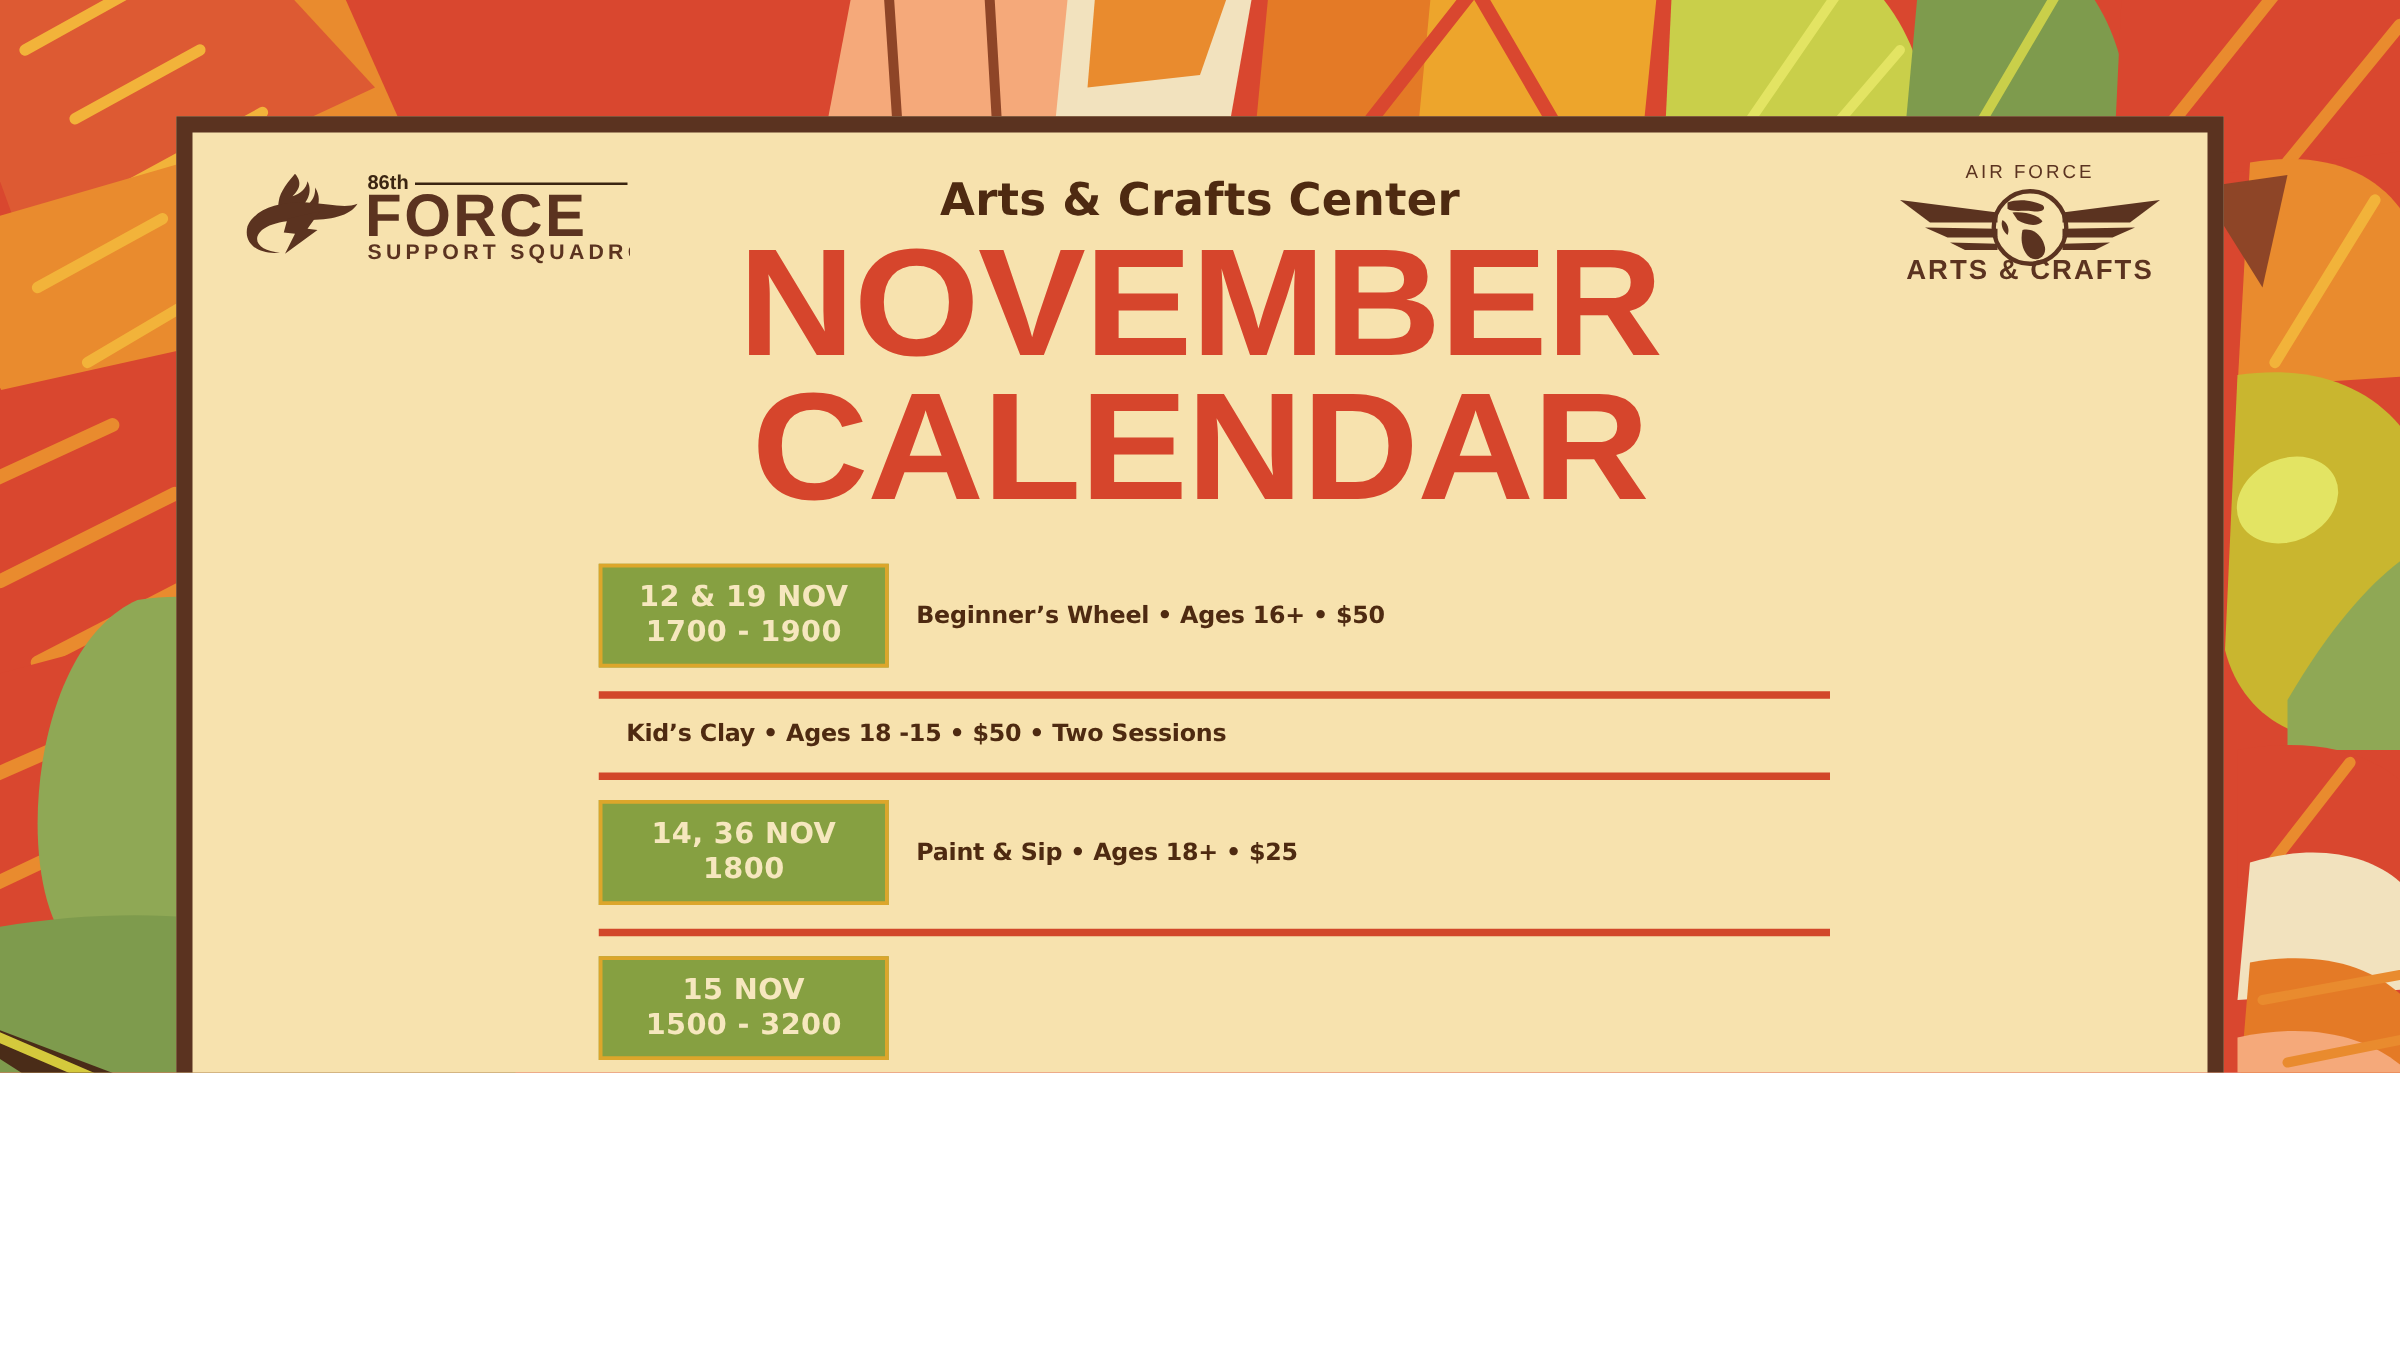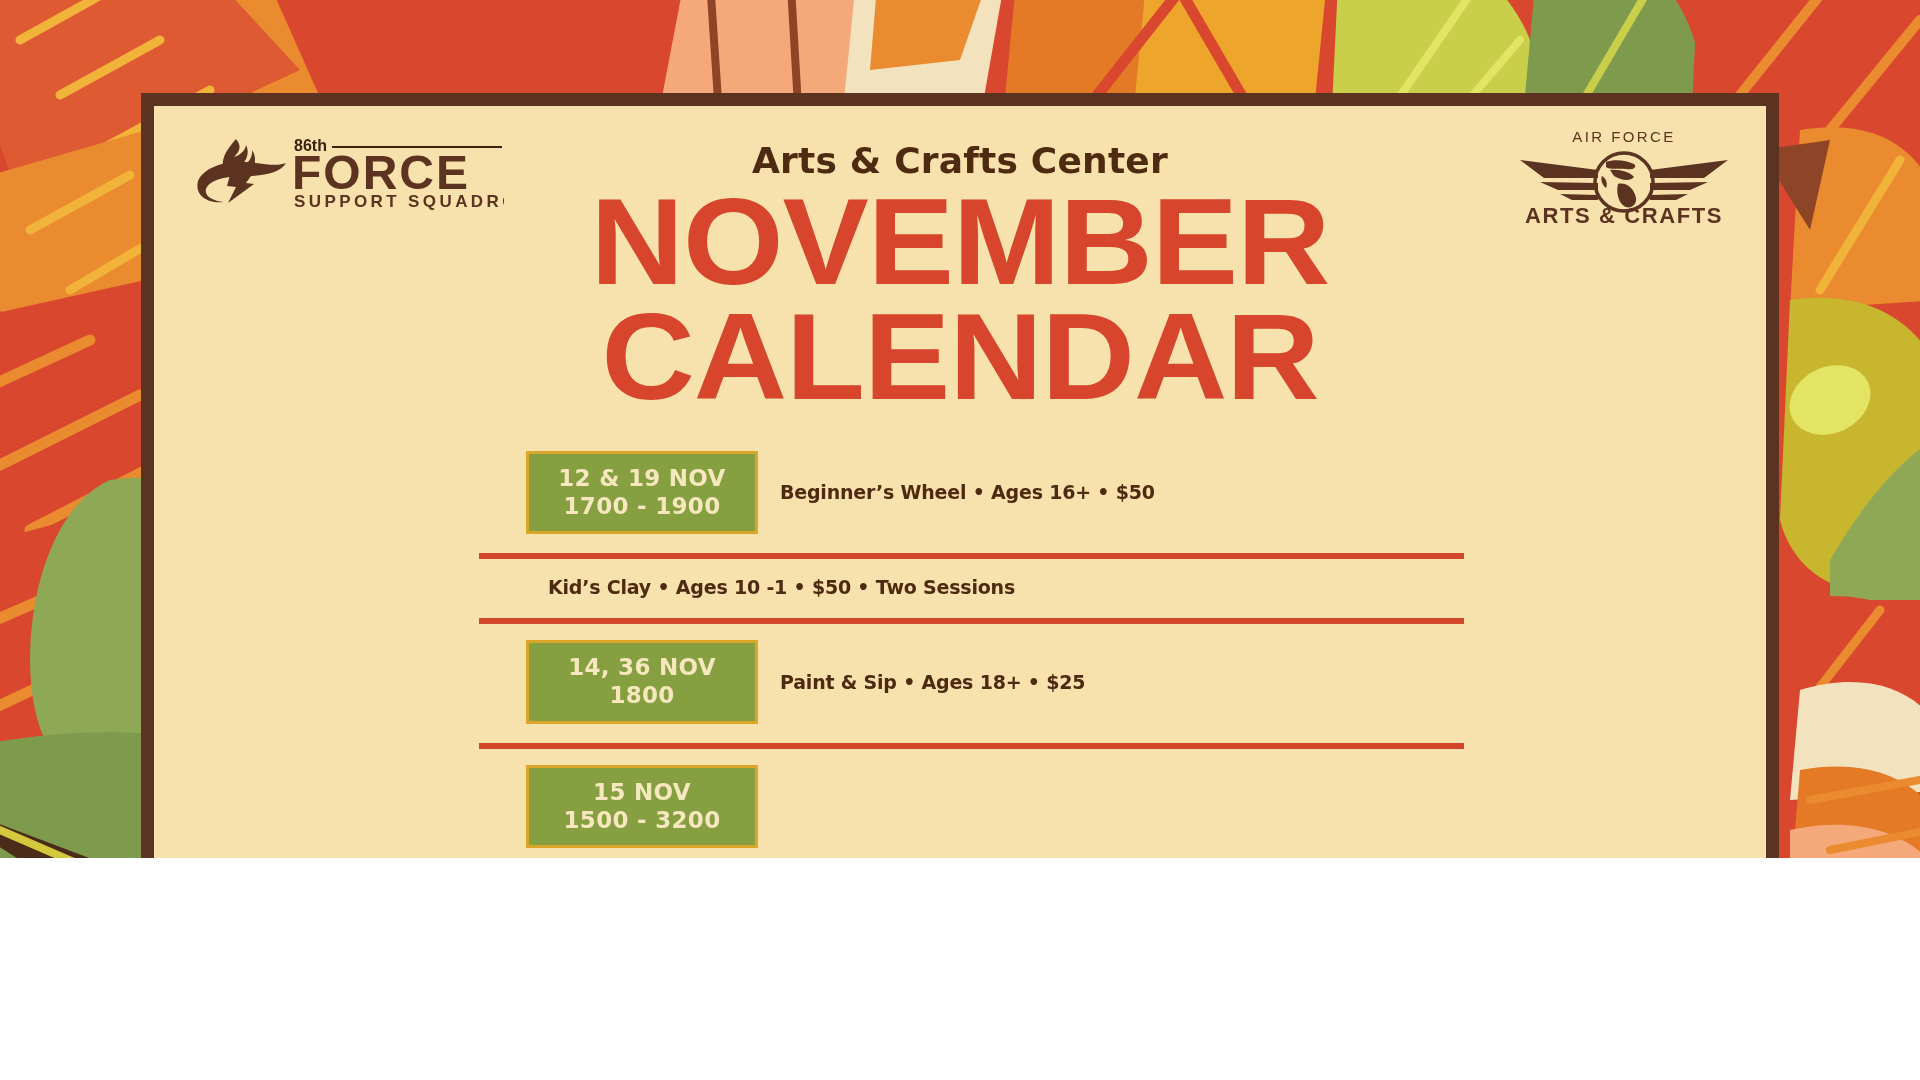--- a/index.html
+++ b/index.html
@@ -93,21 +93,20 @@
     position: absolute;
     left: 325px;
     top: 345px;
     width: 1000px;
   }
   .row {
     position: relative;
     display: flex;
     align-items: flex-start;
     padding-bottom: 6px;
-    margin-left: 47px;
   }
   .when {
     flex: 0 0 auto;
     width: 232px;
     min-height: 72px;
     background: #86A041;
     border: 3px solid #DCA62B;
     box-sizing: border-box;
     color: #F6E7BE;
     font-family: "DejaVu Sans", sans-serif;
@@ -361,21 +360,21 @@
     <div id="schedule">
 
       <div class="row r1">
         <div class="when">12 &amp; 19 NOV
 1700 - 1900</div>
         <div class="what">Beginner’s Wheel • Ages 16+ • $50</div>
       </div>
       <div class="divider"></div>
 
       <div class="row r2">
-        <div class="what">Kid’s Clay  • Ages 10 -1 • $50 • Two Sessions</div>
+        <div class="what">Kid’s Clay  • Ages 18 -15 • $50 • Two Sessions</div>
       </div>
       <div class="divider"></div>
 
       <div class="row r3">
         <div class="when">14, 36 NOV
 1800</div>
         <div class="what">Paint &amp; Sip • Ages 18+ • $25</div>
       </div>
       <div class="divider"></div>
 

